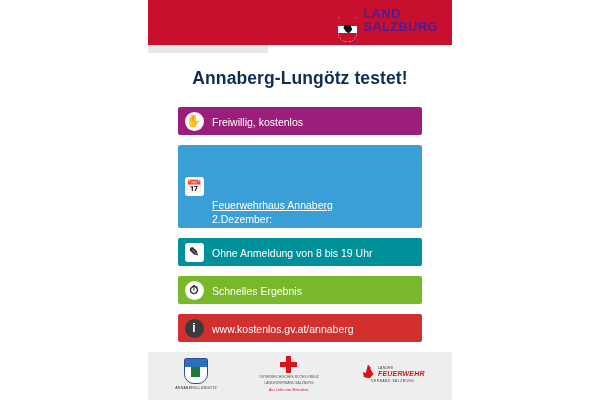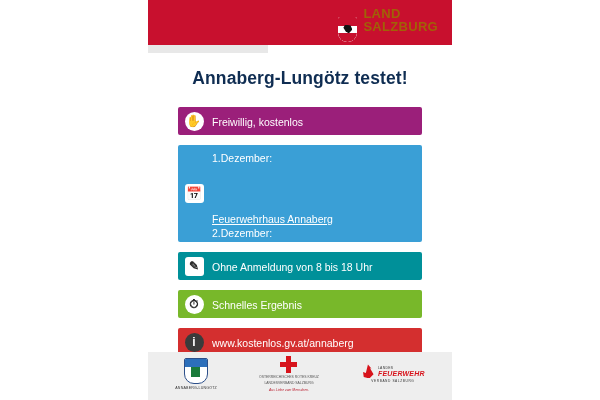--- a/index.html
+++ b/index.html
@@ -73,21 +73,21 @@
     border-radius: 0 0 9px 9px;
   }
   .logo-shield .lion {
     position: absolute;
     left: 5px; top: 8px;
     width: 9px; height: 9px;
     background: #111;
     clip-path: polygon(20% 0%, 80% 10%, 100% 55%, 60% 100%, 25% 75%, 0% 35%);
   }
   .logo-text {
-    color: #a16207;
+    color: #4c1d95;
     font-size: 13px;
     font-weight: bold;
     line-height: 13px;
     letter-spacing: 0.3px;
   }
   .logo-text .line2 {
     border-bottom: 2px solid #ffffff;
     padding-bottom: 16px;
     display: inline-block;
   }
@@ -272,33 +272,32 @@
         <div class="row-text">Freiwillig, kostenlos</div>
       </div>
 
       <div class="row row-blue">
         <div class="icon-box">
           <div class="icon-sq">
             <span class="icon-glyph" style="font-size:13px;">📅</span>
           </div>
         </div>
         <div class="row-text">
-          <div>1.Dezember:</div>
           <div class="u">Feuerwehrhaus Annaberg</div>
           <div>2.Dezember:</div>
         </div>
       </div>
 
       <div class="row row-teal">
         <div class="icon-box">
           <div class="icon-sq">
             <span class="icon-glyph" style="font-size:12px;">✎</span>
           </div>
         </div>
-        <div class="row-text">Ohne Anmeldung von 8 bis 18 Uhr</div>
+        <div class="row-text">Ohne Anmeldung von 8 bis 19 Uhr</div>
       </div>
 
       <div class="row row-green">
         <div class="icon-box">
           <div class="icon-circle">
             <span class="icon-glyph" style="font-size:12px;">⏱</span>
           </div>
         </div>
         <div class="row-text">Schnelles Ergebnis</div>
       </div>

